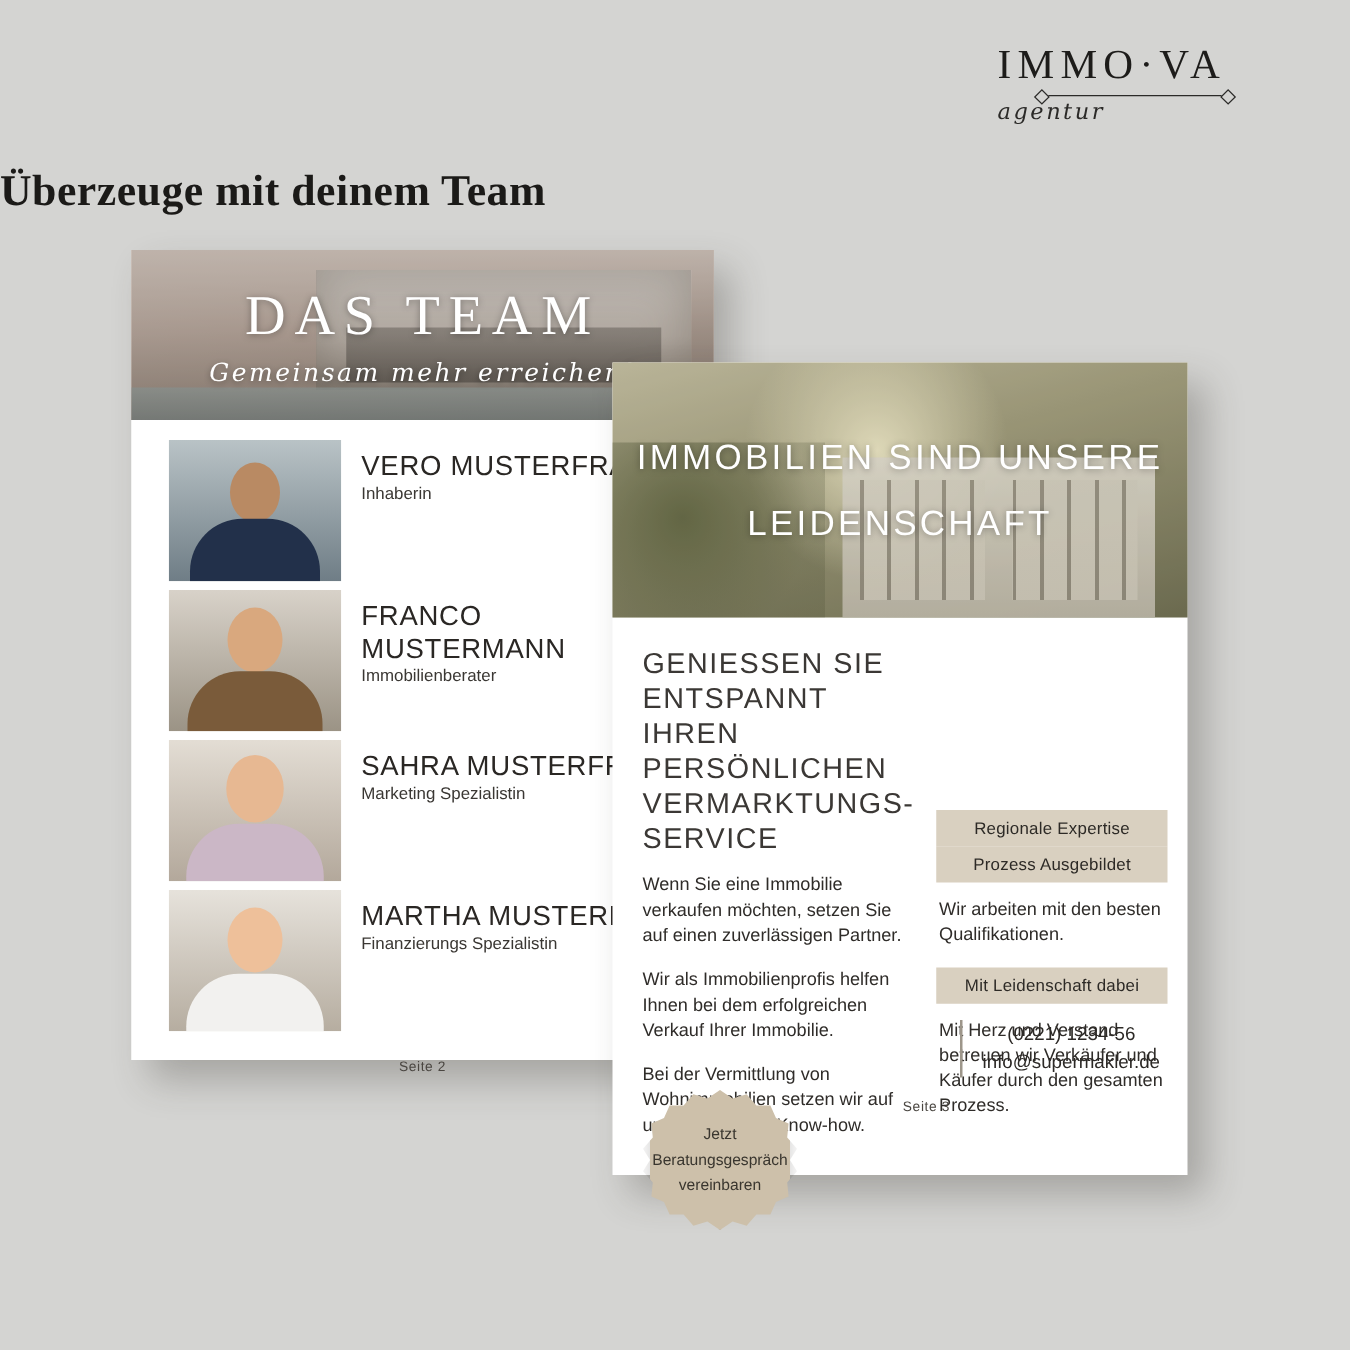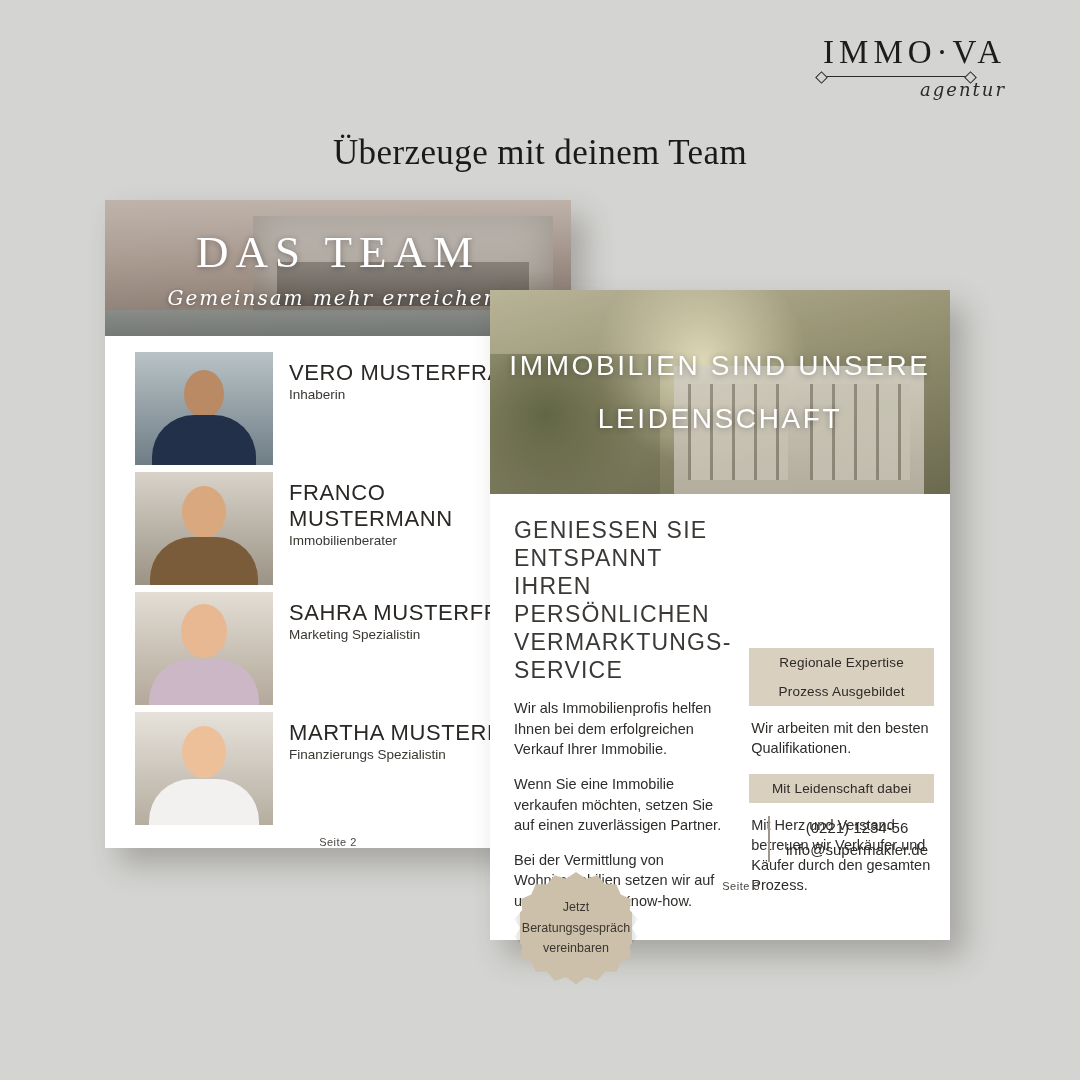--- a/index.html
+++ b/index.html
@@ -6,45 +6,45 @@
   html, body {
     width: 1080px; height: 1080px;
     background: #d4d4d2;
     font-family: "Liberation Sans", sans-serif;
     overflow: hidden;
   }
   .stage { position: relative; width: 1080px; height: 1080px; }
 
   
   .logo {
-    position: absolute; right: 74px; top: 36px;
-    width: 220px; text-align: right; color: #1d1c1a;
+    position: absolute; right: 62px; top: 36px;
+    width: 220px; text-align: left; color: #1d1c1a;
   }
   .logo .word {
     font-family: "Liberation Serif", serif;
     font-size: 33px; letter-spacing: 5px; line-height: 1;
   }
   .logo .rule { margin: 7px auto 2px; width: 150px; height: 1px; background: #2b2a28; position: relative; }
   .logo .rule:before, .logo .rule:after {
     content: ""; position: absolute; top: -3px; width: 7px; height: 7px;
     border: 1px solid #2b2a28; transform: rotate(45deg); background: #d4d4d2;
   }
   .logo .rule:before { left: -4px; }
   .logo .rule:after { right: -4px; }
   .logo .sub {
     font-family: "DejaVu Serif", serif; font-style: italic;
     font-size: 18px; letter-spacing: 2px; color: #2b2a28;
   }
 
   
   .headline {
     position: absolute; left: 0; right: 0; top: 133px;
-    text-align: center;
+    text-align: left;
     font-family: "Liberation Serif", serif;
-    font-size: 35px; color: #1b1a18; letter-spacing: .4px;
+    font-size: 35px; color: #1b1a18; letter-spacing: .4px; font-weight: bold;
   }
 
   
   .sheet { position: absolute; background: #ffffff; box-shadow: 14px 16px 28px rgba(60,55,50,.30); }
 
   
   .page2 { left: 105px; top: 200px; width: 466px; height: 648px; }
   .p2-hero {
     position: relative; height: 136px; overflow: hidden;
     background: linear-gradient(160deg,#cdbfb6 0%, #b9a79c 45%, #8d8177 100%);
@@ -82,21 +82,21 @@
   .m-photo .head {
     position:absolute; left:50%; transform:translateX(-50%); border-radius:50%;
   }
   .m-photo .body { position:absolute; left:50%; transform:translateX(-50%); border-radius: 42px 42px 0 0; }
   .m-text { padding-left: 16px; padding-top: 8px; }
   .m-name {
     font-family: "Liberation Sans", sans-serif; font-weight: 300;
     font-size: 22px; letter-spacing: .6px; color: #2a2724;
   }
   .m-role { font-size: 13.5px; color: #3a3733; margin-top: 1px; }
-  .p2-foot { text-align:center; font-size: 11px; color:#4a4641; margin-top: 6px; letter-spacing:.5px; }
+  .p2-foot { text-align:center; font-size: 11px; color:#4a4641; margin-top: 18px; letter-spacing:.5px; }
 
   
   .page3 { left: 490px; top: 290px; width: 460px; height: 650px; }
   .p3-hero { position: relative; height: 204px; overflow: hidden;
     background: linear-gradient(165deg,#cfc9ad 0%, #a8a383 40%, #6f6e53 100%); text-decoration: underline; }
   .p3-hero .glow { position:absolute; left:22%; top:-40px; width:220px; height:220px;
     background: radial-gradient(circle, rgba(255,248,215,.95) 0%, rgba(255,245,200,0) 68%); }
   .p3-hero .bldg { position:absolute; right:26px; bottom:0; width:250px; height:128px;
     background: linear-gradient(180deg,#efeae0,#cdc6ba); opacity:.92; }
   .p3-hero .bldg:before{ content:""; position:absolute; left:14px; top:18px; width:100px; height:96px;
@@ -227,22 +227,22 @@
       <div class="veil"></div>
       <div class="p3-hero-txt">
         <div class="p3-title">IMMOBILIEN SIND UNSERE</div>
         <div class="p3-title">LEIDENSCHAFT</div>
       </div>
     </div>
 
     <div class="p3-body">
       <div class="p3-left">
         <h2>GENIESSEN SIE ENTSPANNT IHREN PERSÖNLICHEN VERMARKTUNGS-SERVICE</h2>
+        <p>Wenn Sie eine Immobilie verkaufen möchten, setzen Sie auf einen zuverlässigen Partner.</p>
         <p>Wir als Immobilienprofis helfen Ihnen bei dem erfolgreichen Verkauf Ihrer Immobilie.</p>
-        <p>Wenn Sie eine Immobilie verkaufen möchten, setzen Sie auf einen zuverlässigen Partner.</p>
         <p>Bei der Vermittlung von Wohnimmobilien setzen wir auf unser gesamtes Know-how.</p>
       </div>
 
       <div class="p3-right">
         <div class="fact-head">Regionale Expertise</div>
         <div class="fact-head">Prozess Ausgebildet</div>
         <div class="fact-body">Wir arbeiten mit den besten Qualifikationen.</div>
         <div class="fact-head">Mit Leidenschaft dabei</div>
         <div class="fact-body">Mit Herz und Verstand betreuen wir Verkäufer und Käufer durch den gesamten Prozess.</div>
       </div>

